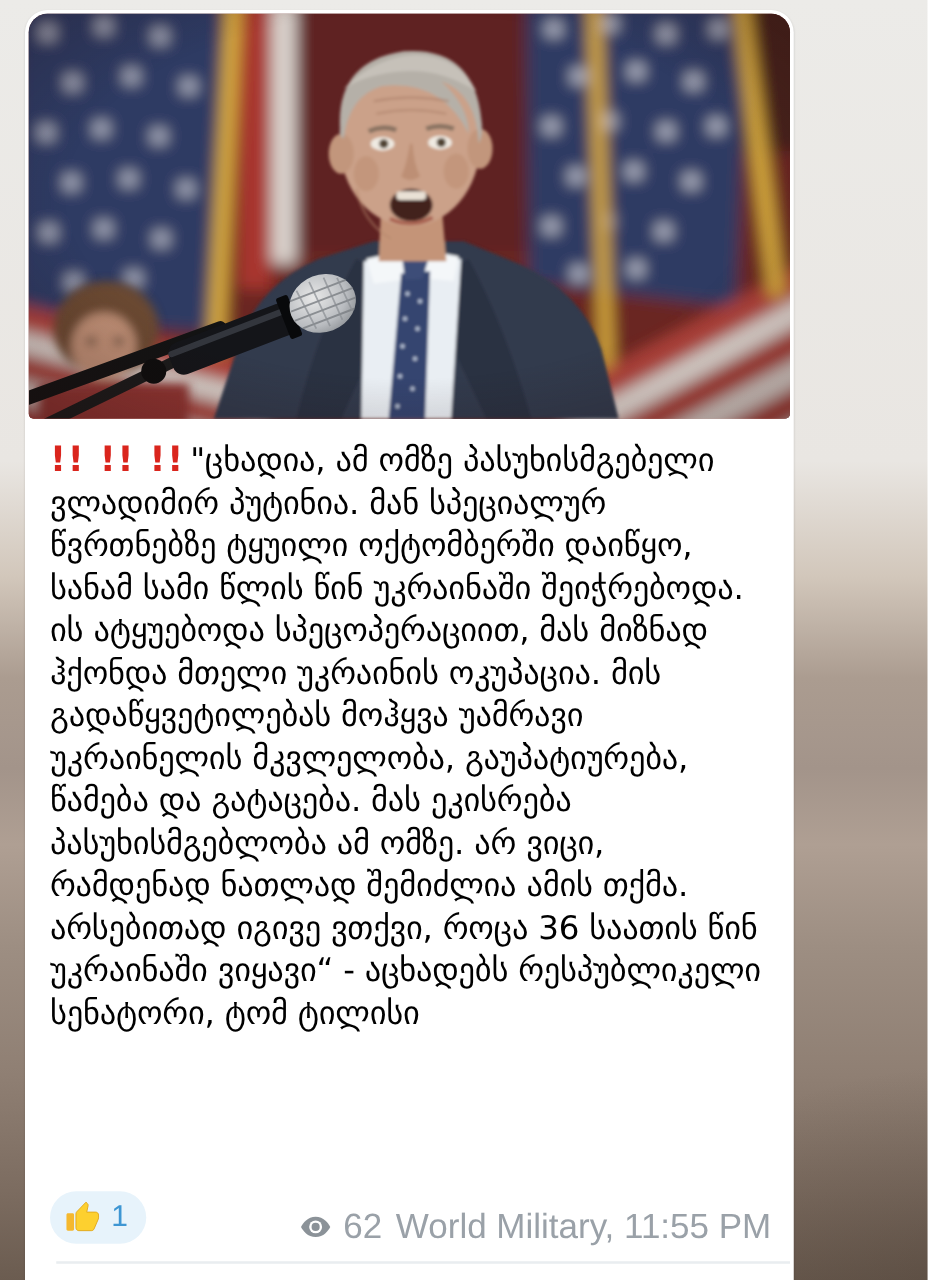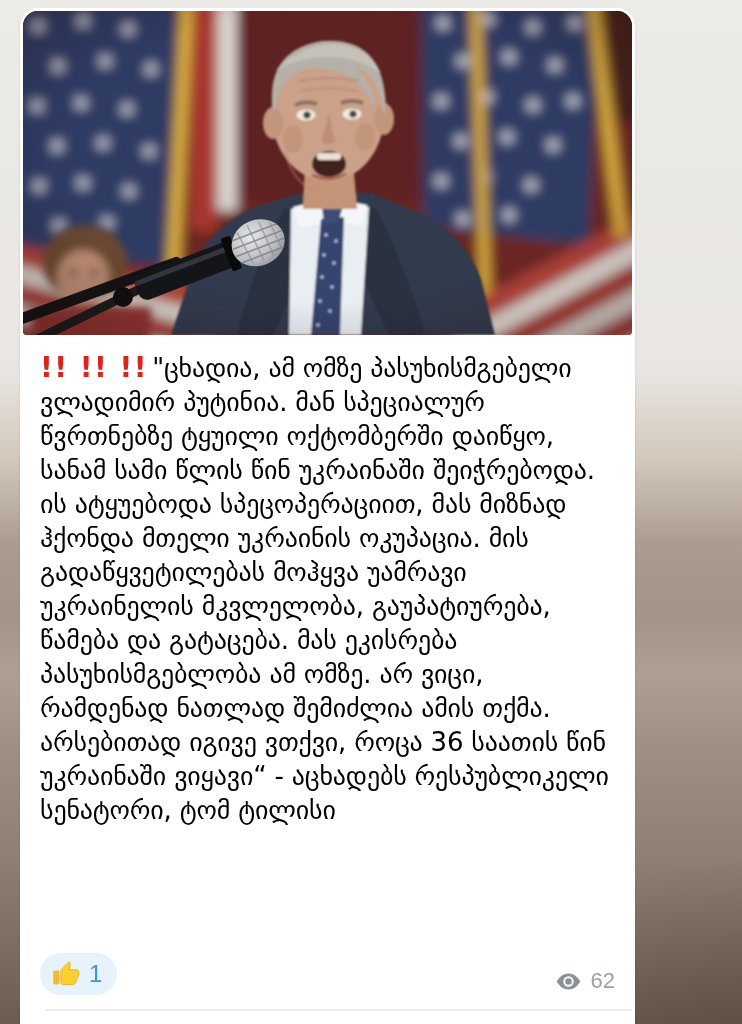--- a/index.html
+++ b/index.html
@@ -50,21 +50,21 @@
     display:inline-flex;align-items:center;gap:9px;
     background:#e7f3fb;border-radius:21px;height:42px;padding:0 15px 0 12px;
     cursor:pointer;
   }
   .reaction-pill svg{display:block;}
   .reaction-count{
     color:#3e96d3;font-size:24px;line-height:1;
   }
   .meta{
     display:flex;align-items:center;gap:9px;
-    color:#9aa1a8;font-size:22px;line-height:1;
+    color:#9aa1a8;font-size:28px;line-height:1;
     margin-bottom:-14px;
   }
   .meta svg{display:block;}
   .views{margin-right:2px;}
 
   .divider{
     flex:0 0 auto;
     margin:14px 0 0 22px;
     border-top:2px solid #e9edf0;
   }
@@ -275,18 +275,19 @@
       <span class="reaction-count">1</span>
     </div>
 
     <div class="meta">
       <svg width="27" height="27" viewBox="0 0 24 24">
         <path d="M12 4.8C6.4 4.8 2.9 9.4 1.6 12c1.3 2.6 4.8 7.2 10.4 7.2S21.1 14.6 22.4 12C21.1 9.4 17.6 4.8 12 4.8z" fill="#8b9298"></path>
         <circle cx="12" cy="12" r="4.6" fill="#ffffff"></circle>
         <circle cx="12" cy="12" r="2.9" fill="#8b9298"></circle>
       </svg>
       <span class="views">62</span>
+      <span>World Military, 11:55 PM</span>
     </div>
   </div>
 
   <div class="divider"></div>
 
 </div>
 
 </body></html>

